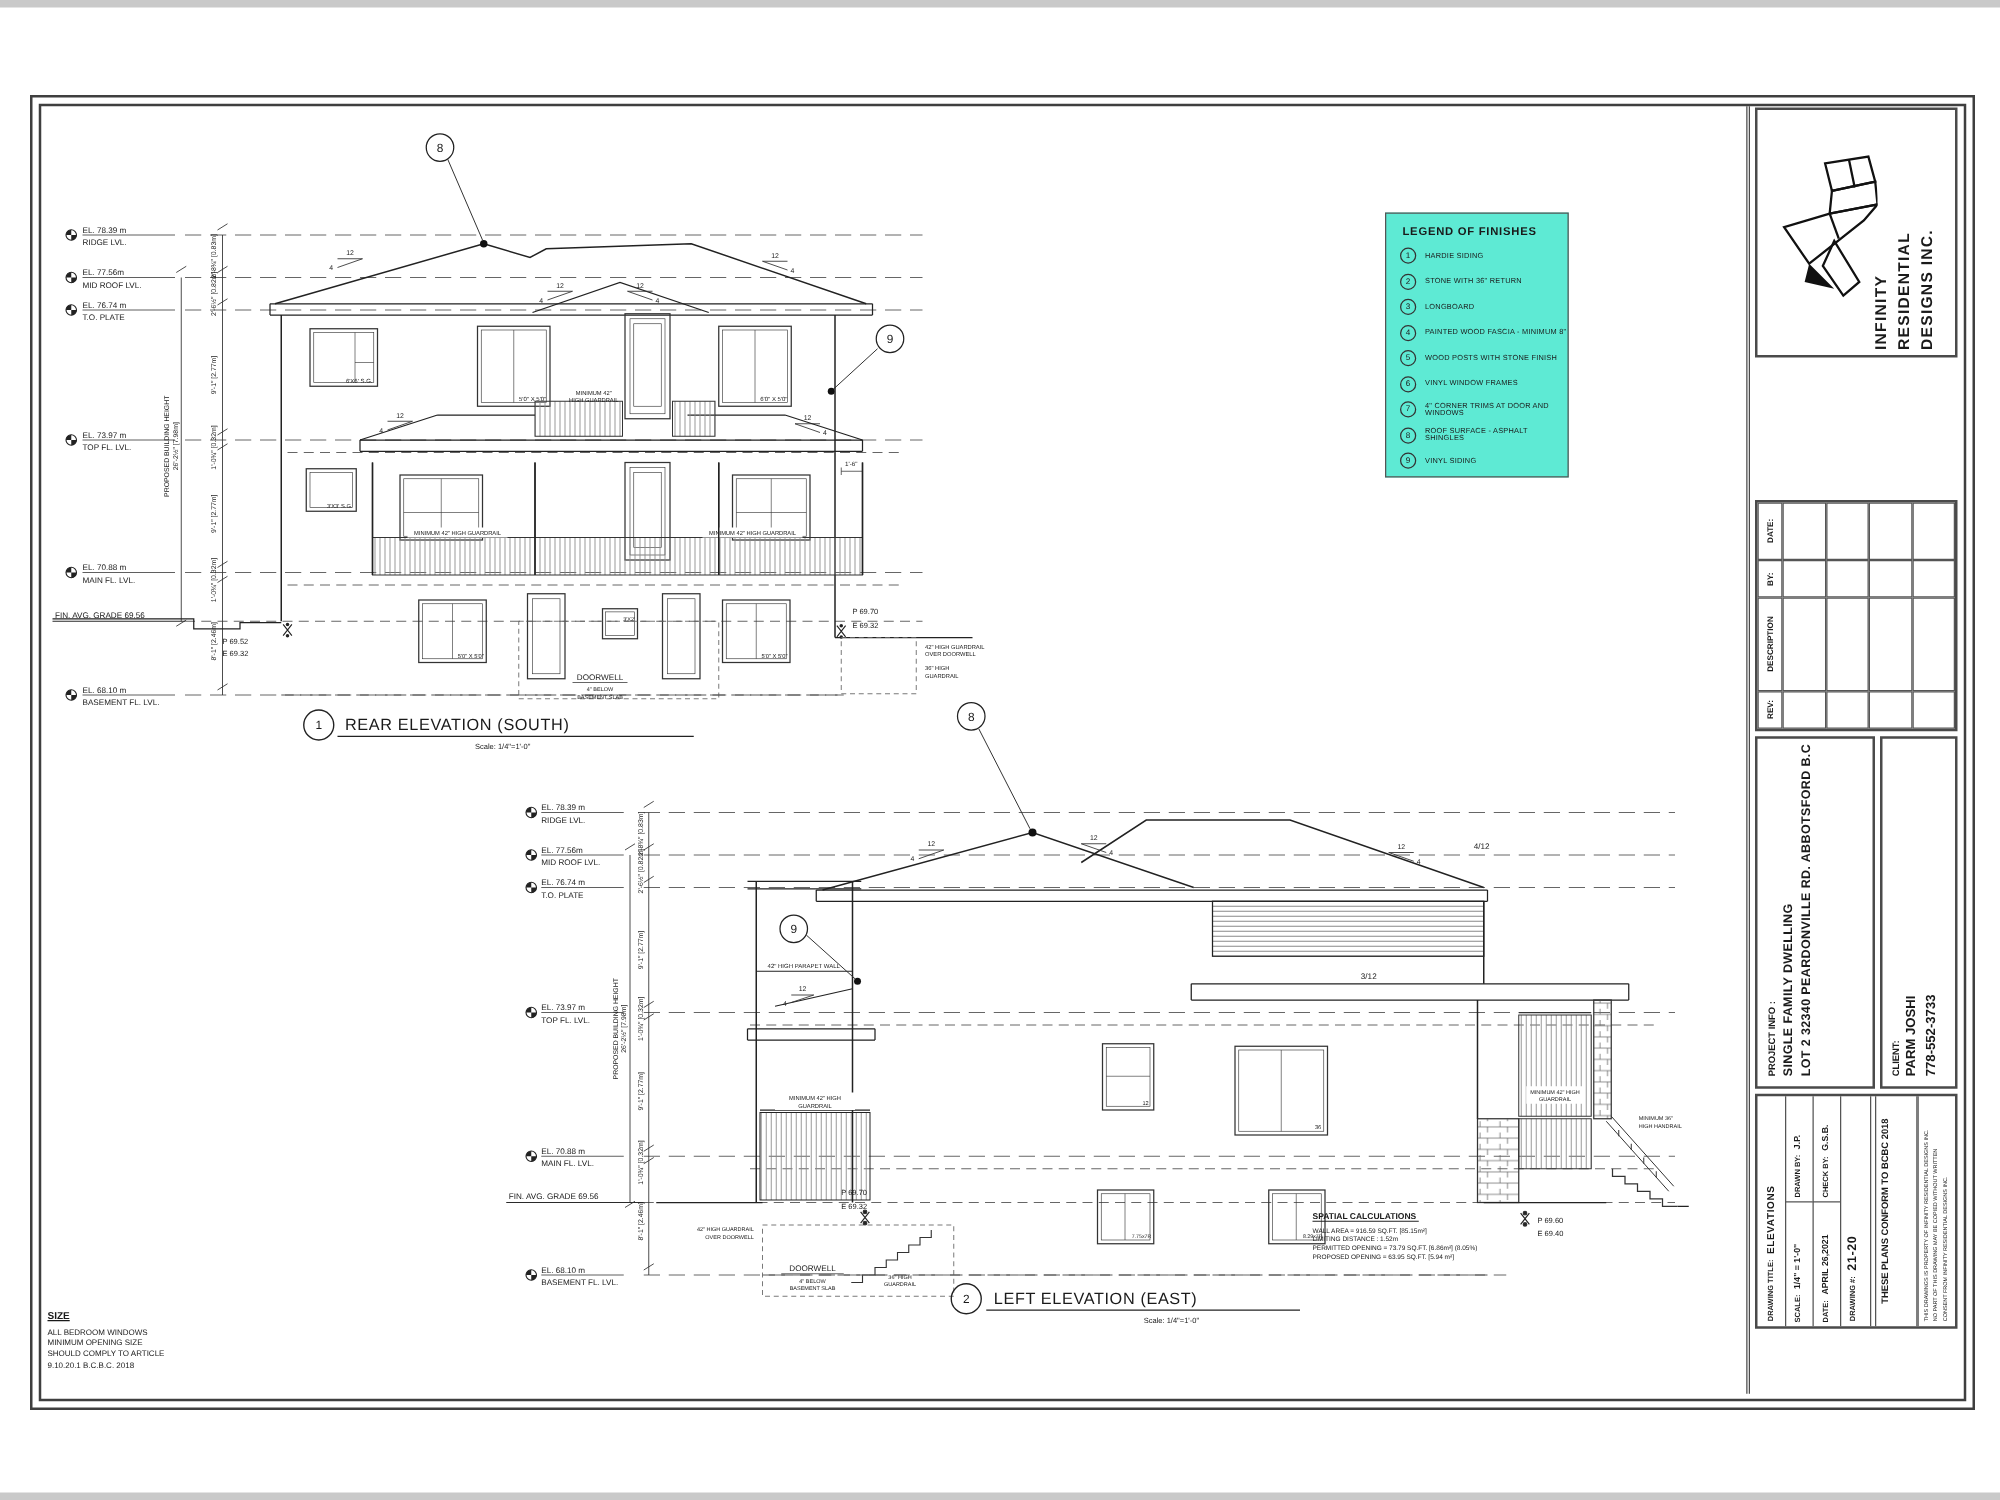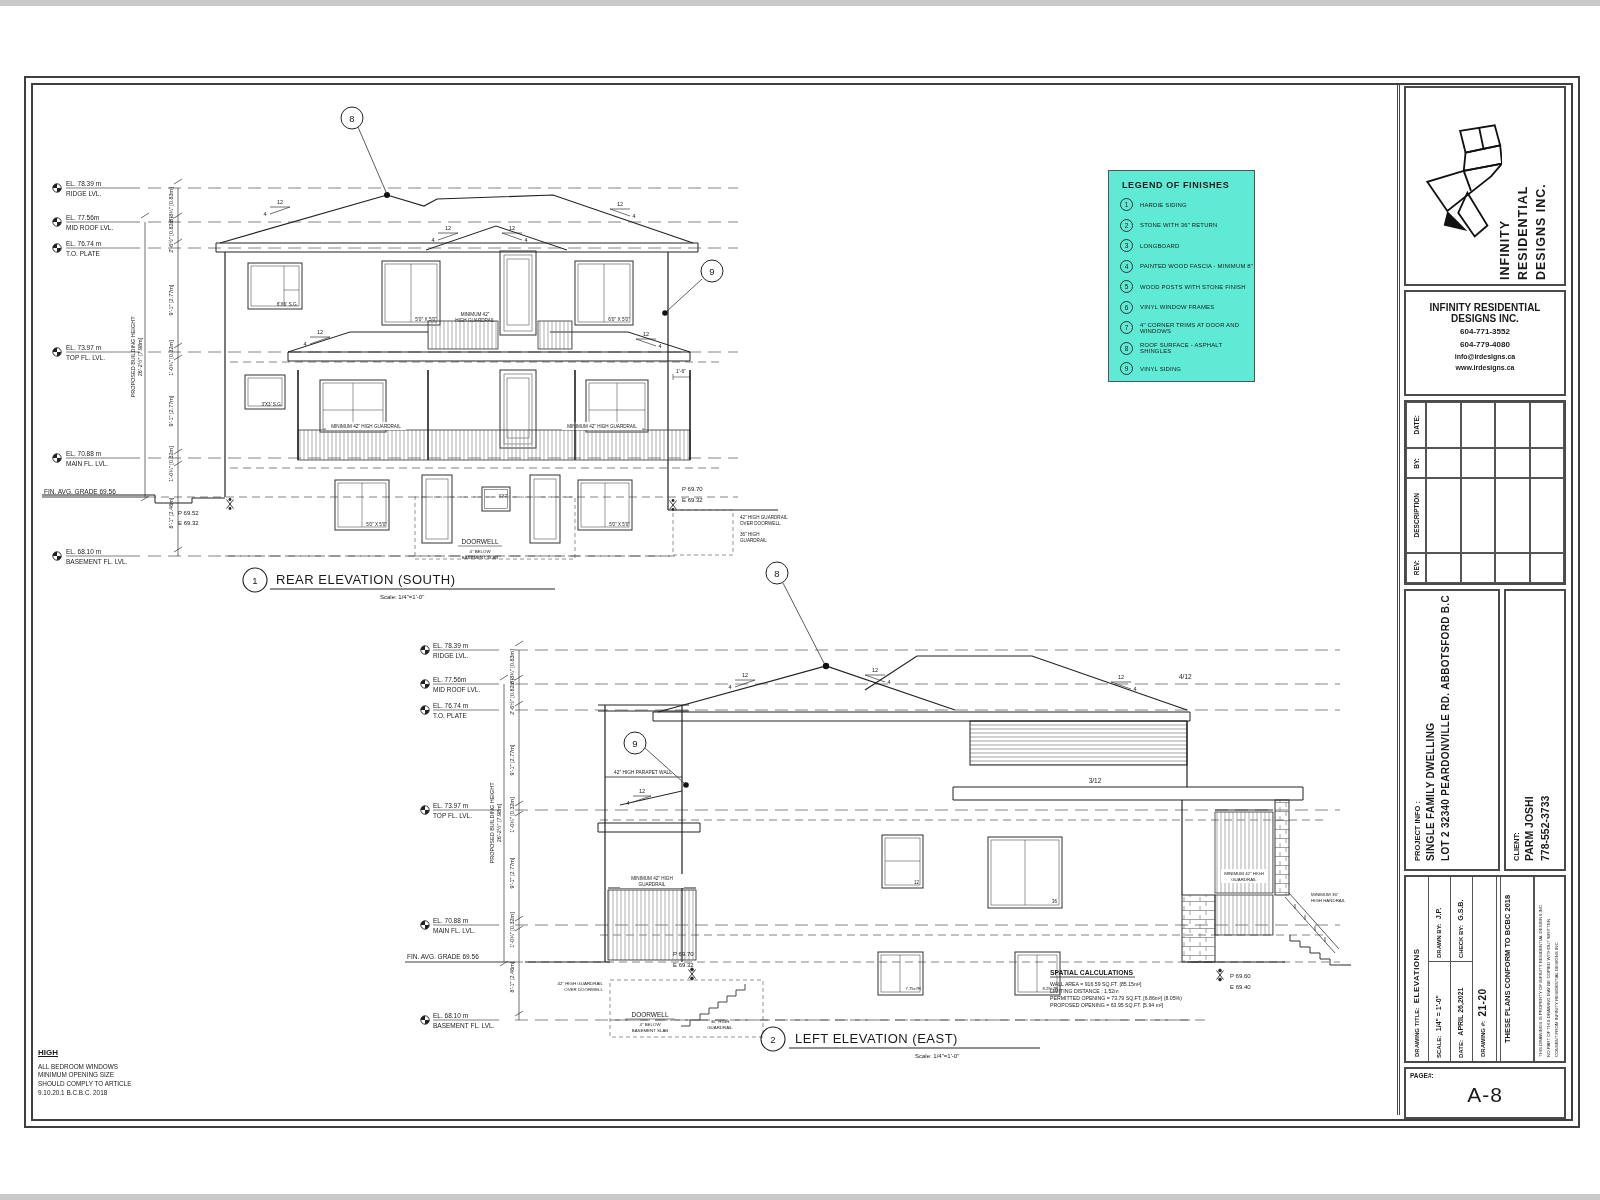--- a/index.html
+++ b/index.html
@@ -541,21 +541,21 @@
         <span class="circ">8</span>
         <span class="lbl">ROOF SURFACE - ASPHALT SHINGLES</span>
       </div>
     <div class="leg-item">
         <span class="circ">9</span>
         <span class="lbl">VINYL SIDING</span>
       </div>
   </div>
 
   <div id="note" class="abs" style="left:38px;top:1048px;width:130px;">
-    <div class="nt">HIGH</div>
+    <div class="nt">SIZE</div>
     <div>ALL BEDROOM WINDOWS</div>
     <div>MINIMUM OPENING SIZE</div>
     <div>SHOULD COMPLY TO ARTICLE</div>
     <div>9.10.20.1 B.C.B.C. 2018</div>
   </div>
 
   <div class="abs box" style="left:1404px;top:86px;width:162px;height:200px;">
     <svg class="abs" style="left:14px;top:32px;" width="82" height="130" viewBox="0 0 90 135">
       <g stroke="#111" stroke-width="2" fill="none">
         <path d="M44 8L82 2L88 24L50 32Z"></path>
@@ -567,28 +567,20 @@
       </g>
       <path d="M30 96L52 118L26 112Z" fill="#111"></path>
     </svg>
     <div class="vt abs" style="right:10px;top:6px;width:58px;height:186px;font-size:12.5px;font-weight:bold;letter-spacing:1px;line-height:1.45;">
       <div>INFINITY</div>
       <div>RESIDENTIAL</div>
       <div>DESIGNS INC.</div>
     </div>
   </div>
 
-  <div class="abs box" style="left:1404px;top:290px;width:162px;height:106px;text-align:center;">
-    <div style="font-size:10px;font-weight:bold;margin-top:10px;">INFINITY RESIDENTIAL</div>
-    <div style="font-size:10px;font-weight:bold;">DESIGNS INC.</div>
-    <div style="font-size:8px;font-weight:bold;margin-top:3px;">604-771-3552</div>
-    <div style="font-size:8px;font-weight:bold;margin-top:4px;">604-779-4080</div>
-    <div style="font-size:7px;font-weight:bold;margin-top:4px;">info@irdesigns.ca</div>
-    <div style="font-size:7px;font-weight:bold;margin-top:4px;">www.irdesigns.ca</div>
-  </div>
 
   <div class="abs box tb-grid" style="left:1404px;top:400px;width:162px;height:185px;grid-template-columns:20px 1fr 1fr 1fr 1fr;grid-template-rows:46px 30px 75px 1fr;">
     <div class="cell">
         <span class="vt hdr">DATE:</span>
       </div>
     <div class="cell"></div>
       <div class="cell"></div>
       <div class="cell"></div>
       <div class="cell"></div>
     <div class="cell">
@@ -677,17 +669,13 @@
     </div>
     <div class="abs" style="left:128px;top:0;width:34px;height:184px;border-left:1px solid #555;">
       <div class="vt" style="width:100%;height:100%;padding:4px 2px;font-size:4.4px;line-height:1.8;">
         <div>THIS DRAWINGS IS PROPERTY OF INFINITY RESIDENTIAL DESIGNS INC.</div>
         <div>NO PART OF THIS DRAWING MAY BE COPIED WITHOUT WRITTEN</div>
         <div>CONSENT FROM INFINITY RESIDENTIAL DESIGNS INC.</div>
       </div>
     </div>
   </div>
 
-  <div class="abs box" style="left:1404px;top:1067px;width:162px;height:52px;">
-    <div class="abs" style="left:4px;top:3px;font-size:6.5px;font-weight:bold;">PAGE#:</div>
-    <div class="abs" style="left:0;top:14px;width:100%;text-align:center;font-size:21px;letter-spacing:1px;">A-8</div>
-  </div>
 </div>
 
 </body></html>

